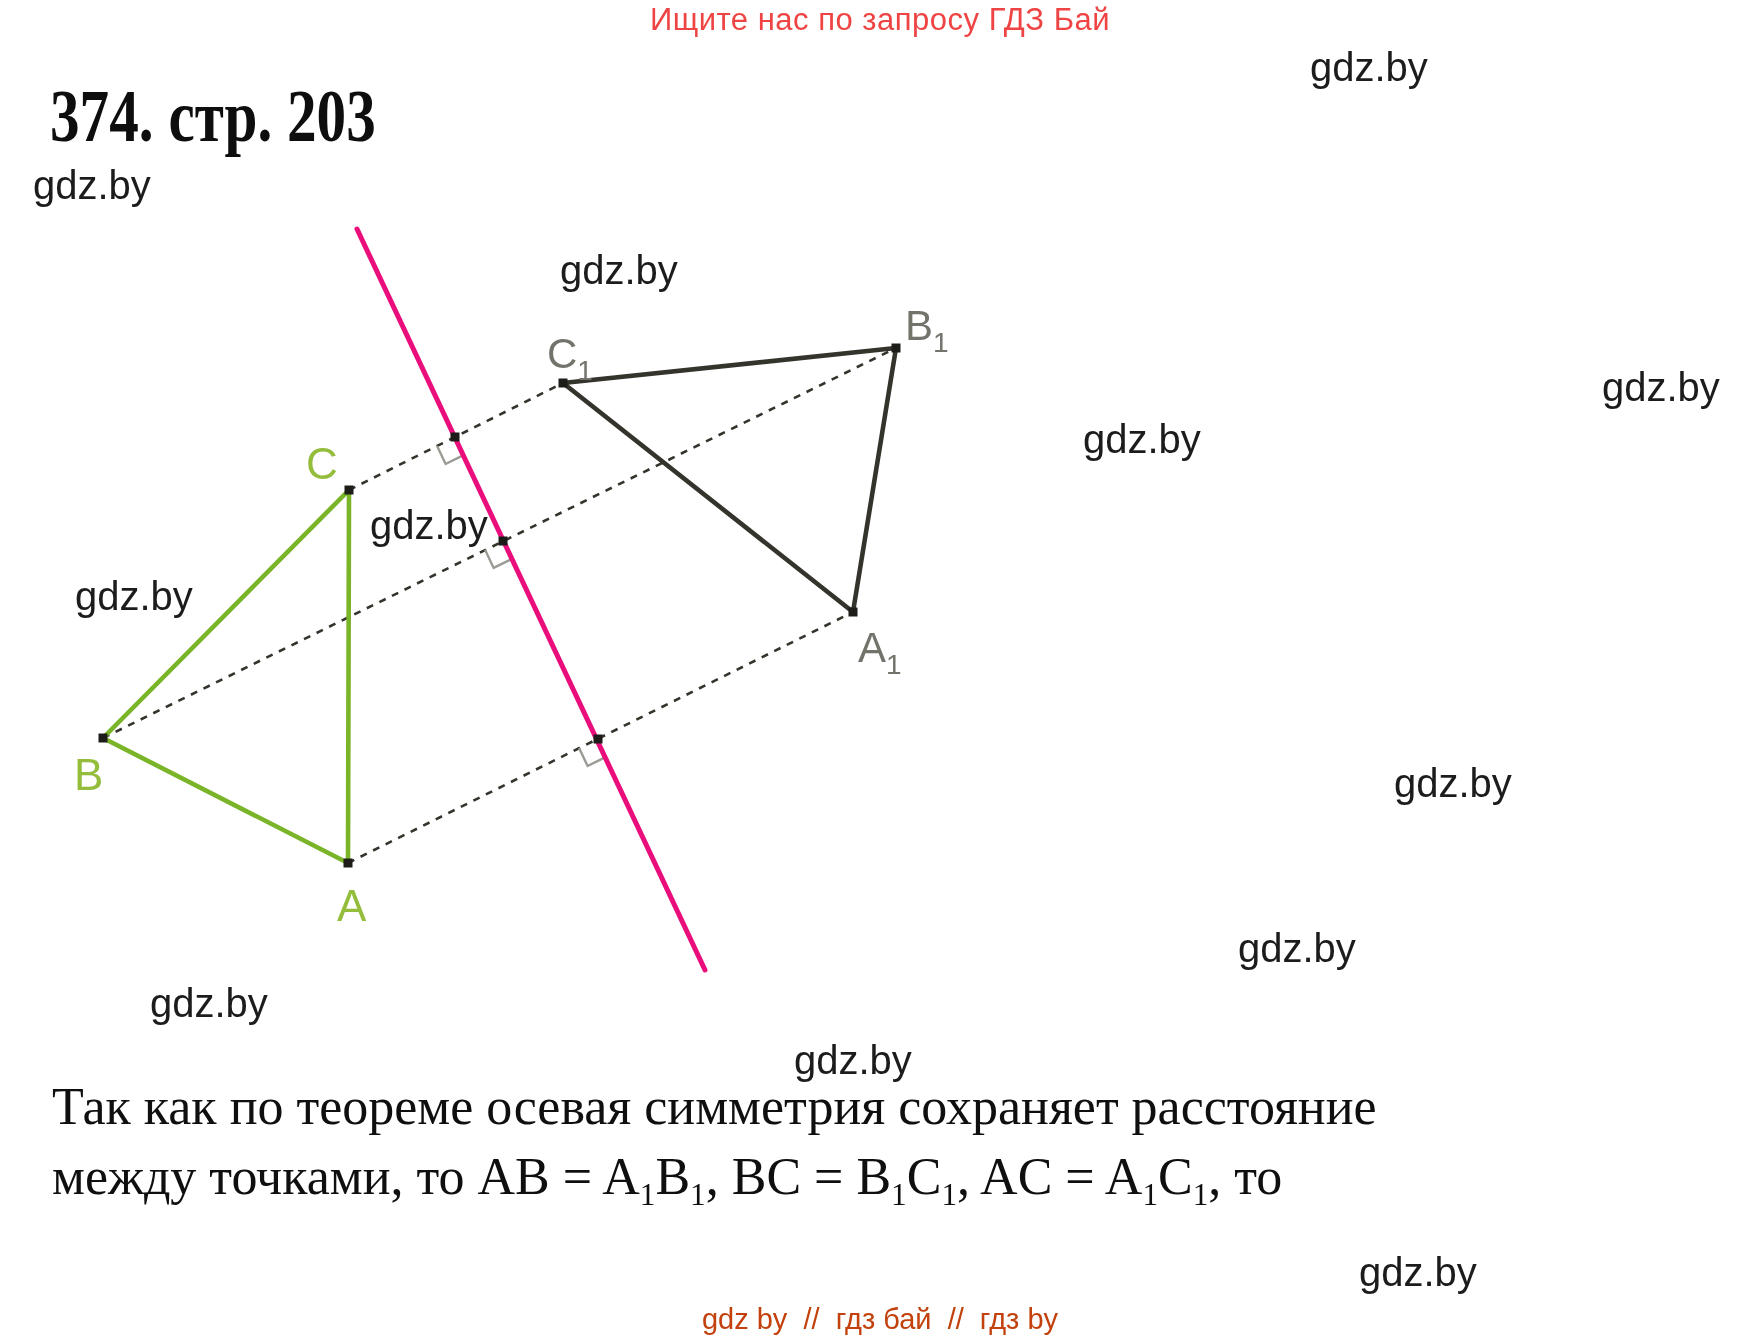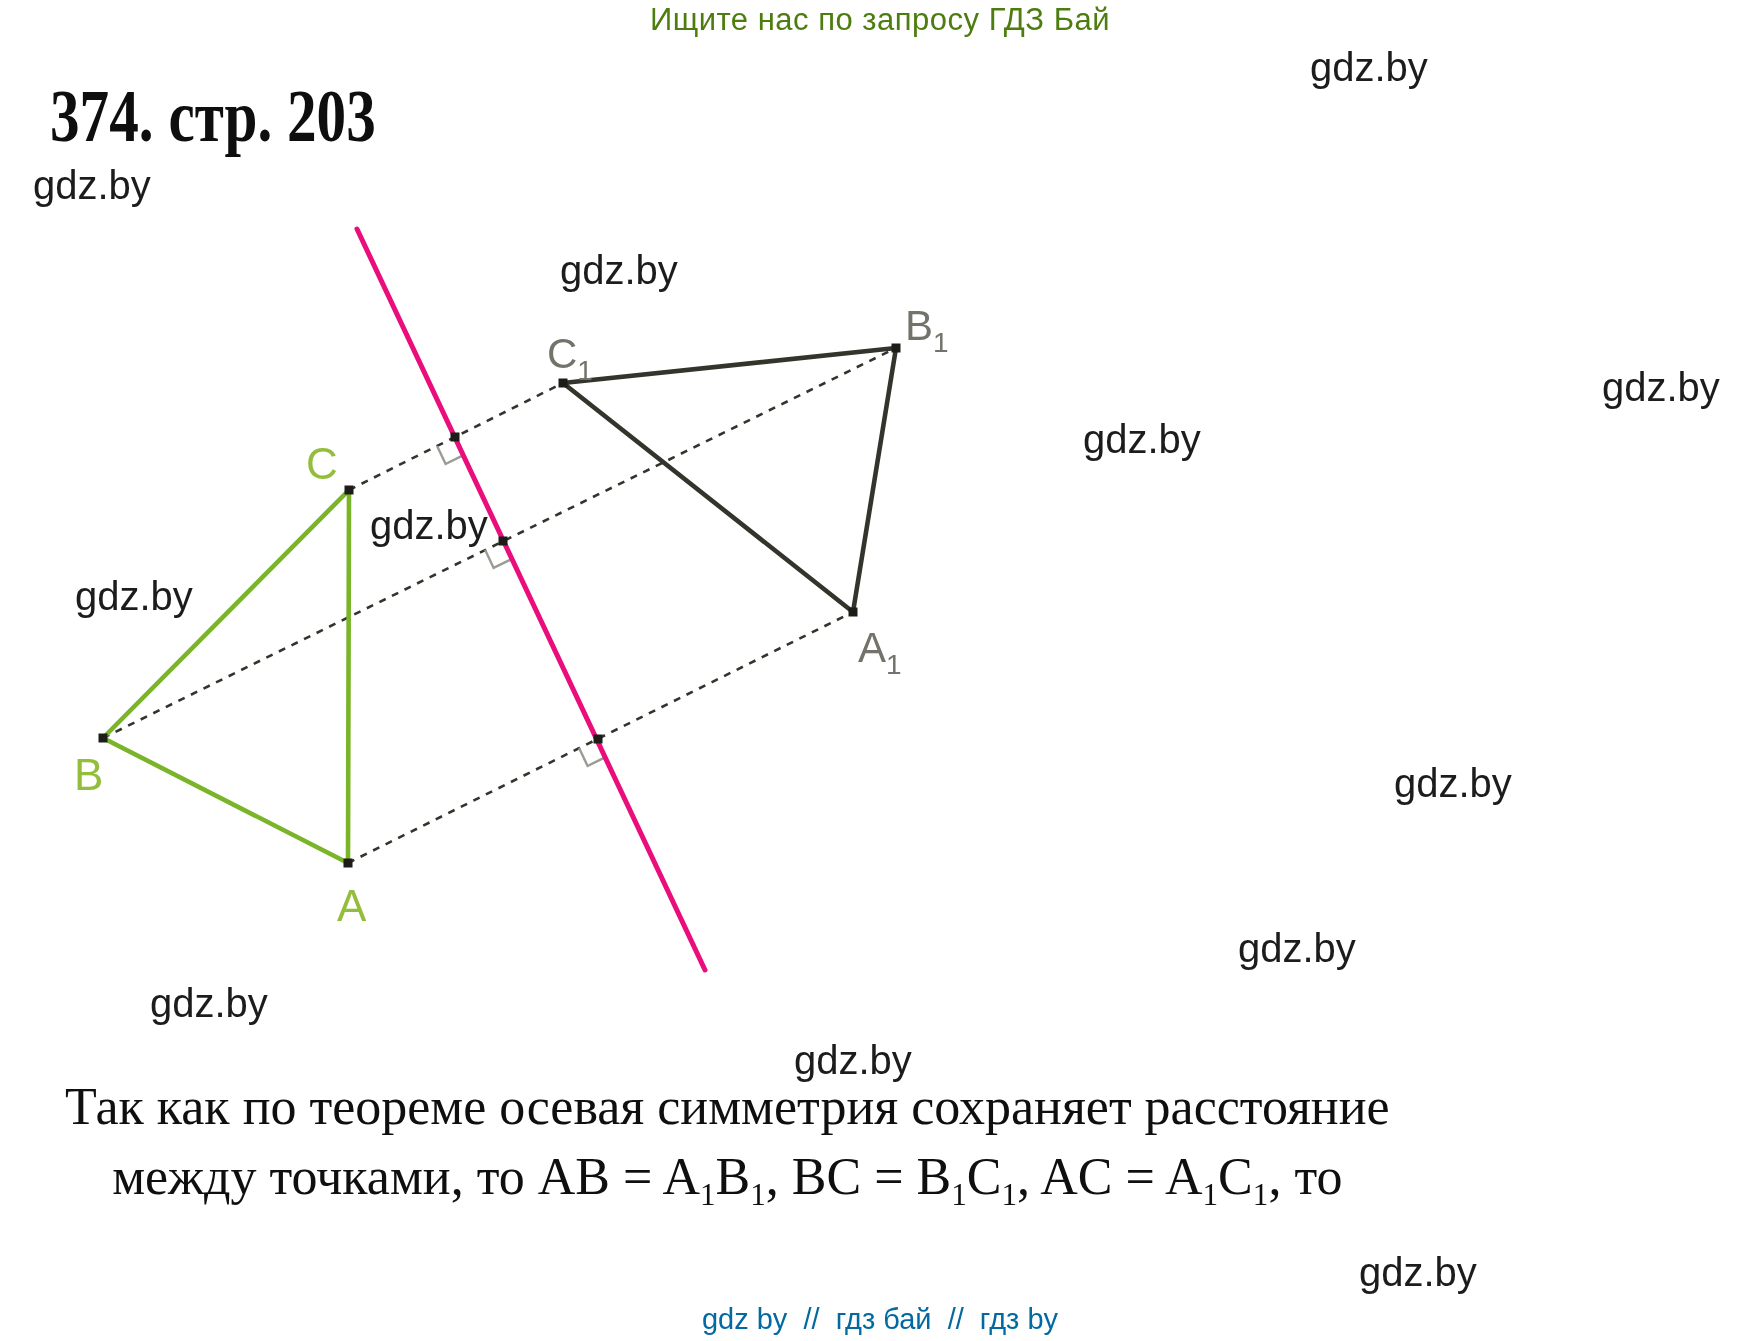--- a/index.html
+++ b/index.html
@@ -16,35 +16,35 @@
     font-family:"Liberation Serif",serif;font-weight:bold;font-size:74px;
     color:#0e0e0e;transform:scaleX(0.80);transform-origin:left top;
     white-space:nowrap;
   }
   .watermark{
     position:absolute;font-size:40px;color:#1c1c1c;white-space:nowrap;
   }
   #diagram{position:absolute;left:0;top:0;}
   #diagram text{font-family:"Liberation Sans",sans-serif;}
   #solution{
-    position:absolute;left:65px;top:1072px;
+    position:absolute;left:52px;top:1072px;
     font-family:"Liberation Serif",serif;font-size:52px;line-height:70px;
-    color:#0f0f0f;white-space:nowrap;text-align:center;
+    color:#0f0f0f;white-space:nowrap;
   }
   #solution .math{}
   #solution sub{font-size:0.6em;line-height:0;}
   #footer{
     position:absolute;left:0;top:1303px;width:100%;text-align:center;
     font-size:29px;white-space:pre;
   }
 </style>
 </head>
 <body>
 
-<div id="promo" style="color: #4d7c0f;">Ищите нас по запросу ГДЗ Бай</div>
+<div id="promo" style="color: #ef4444;">Ищите нас по запросу ГДЗ Бай</div>
 
 <h1 id="title">374. стр. 203</h1>
 
 <div id="wmlayer">
     <div class="watermark" style="left: 33px; top: 163px; color: rgb(28, 28, 28);">gdz.by</div>
     <div class="watermark" style="left: 1310px; top: 45px; color: rgb(28, 28, 28);">gdz.by</div>
     <div class="watermark" style="left: 560px; top: 248px; color: rgb(28, 28, 28);">gdz.by</div>
     <div class="watermark" style="left: 1602px; top: 365px; color: rgb(28, 28, 28);">gdz.by</div>
     <div class="watermark" style="left: 1083px; top: 417px; color: rgb(28, 28, 28);">gdz.by</div>
     <div class="watermark" style="left: 370px; top: 503px; color: rgb(28, 28, 28);">gdz.by</div>
@@ -81,13 +81,13 @@
     <text x="858" y="662" fill="#73736c" font-size="42"><tspan>A</tspan><tspan dy="12" font-size="28">1</tspan></text>
     <text x="905" y="340" fill="#73736c" font-size="42"><tspan>B</tspan><tspan dy="12" font-size="28">1</tspan></text>
     <text x="547" y="368" fill="#73736c" font-size="42"><tspan>C</tspan><tspan dy="12" font-size="28">1</tspan></text>
   </svg>
 
 <div id="solution">
   <div class="sol-line">Так как по теореме осевая симметрия сохраняет расстояние</div>
   <div class="sol-line"><span>между точками, то </span><span class="math">AB</span><span> = </span><span class="math">A</span><sub>1</sub><span class="math">B</span><sub>1</sub><span>, </span><span class="math">BC</span><span> = </span><span class="math">B</span><sub>1</sub><span class="math">C</span><sub>1</sub><span>, </span><span class="math">AC</span><span> = </span><span class="math">A</span><sub>1</sub><span class="math">C</span><sub>1</sub><span>, то</span></div>
 </div>
 
-<div id="footer" style="color: #0369a1;">gdz by  //  гдз бай  //  гдз by</div>
+<div id="footer" style="color: #c2410c;">gdz by  //  гдз бай  //  гдз by</div>
 
 </body></html>

